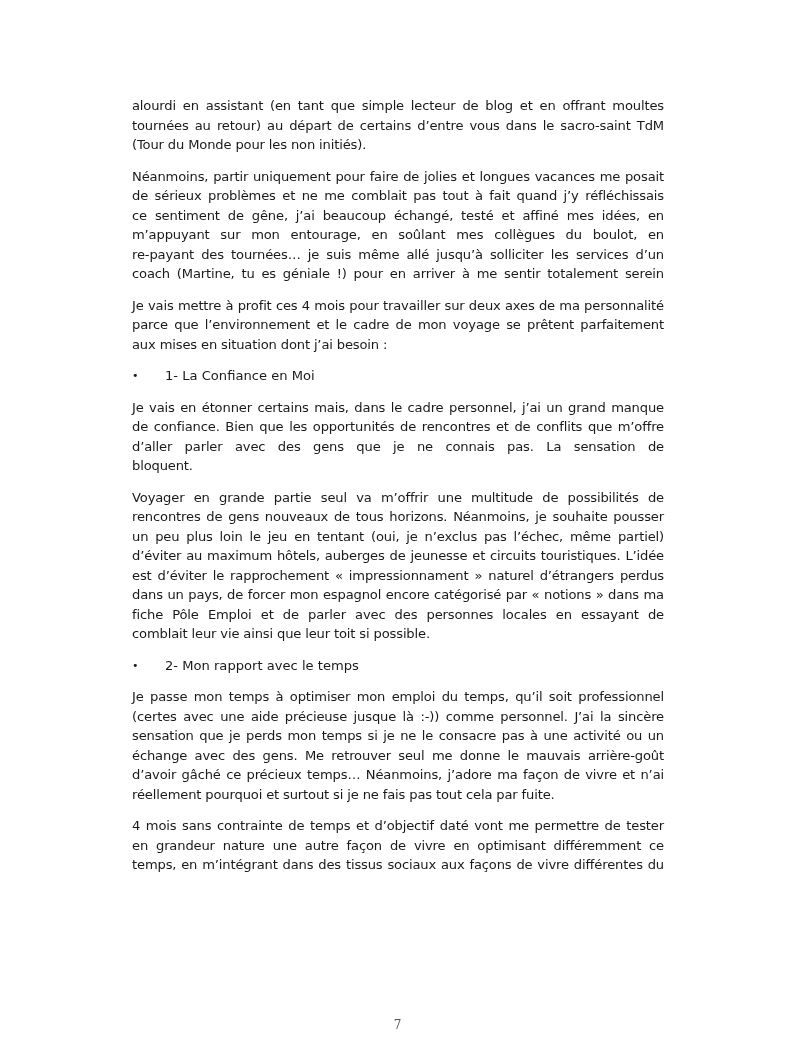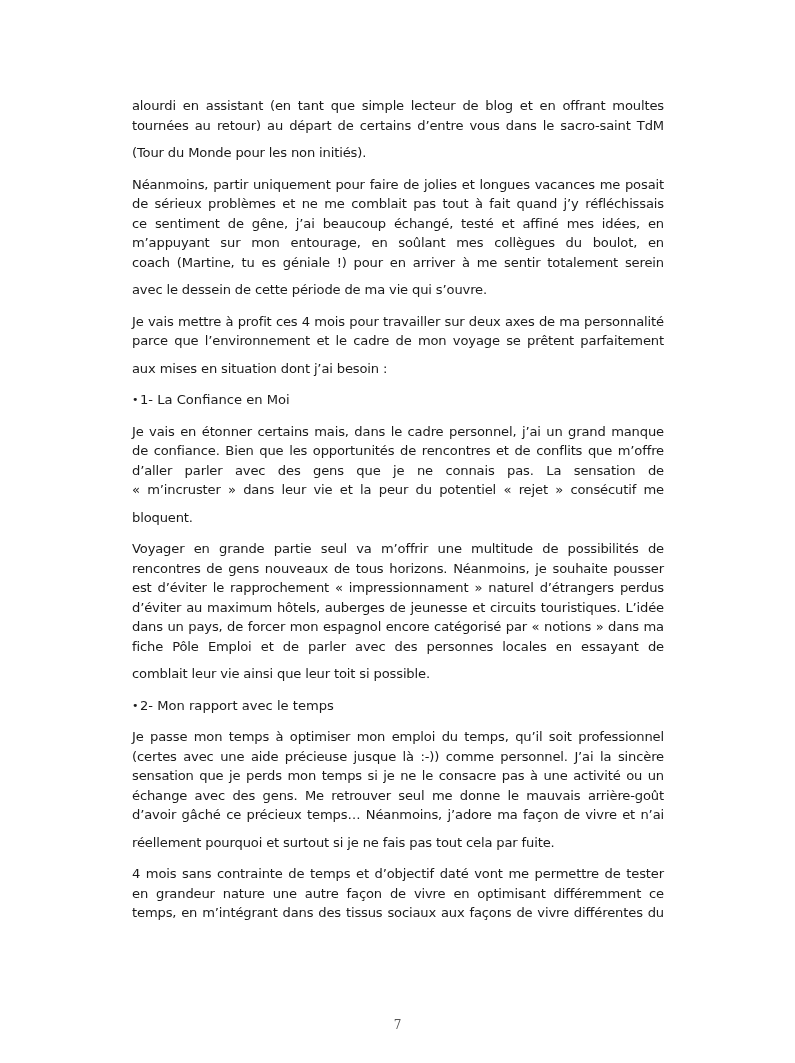--- a/index.html
+++ b/index.html
@@ -4,67 +4,67 @@
 <style>
   html, body { margin: 0; padding: 0; background: #ffffff; }
   body { width: 795px; height: 1063px; position: relative; overflow: hidden;
          font-family: "DejaVu Sans", sans-serif; color: #1a1a1a; }
   .page { position: absolute; left: 0; top: 0; width: 643px; height: 1063px; background: #fff; }
   .content { position: absolute; left: 132px; top: 96px; width: 532px; }
   .para { margin: 0 0 12px 0; }
   .line { display: block; height: 19.5px; line-height: 19.5px; font-size: 13.1px;
           white-space: nowrap; text-align: justify; text-align-last: justify;
           letter-spacing: -0.15px; }
-  .line.last { text-align-last: left; margin-top: 8px; }
+  .line.last { text-align-last: left; }
   .bullet-item { height: 19.5px; line-height: 19.5px; font-size: 13.1px; margin: 0 0 12px 0;
                  position: relative; white-space: nowrap; }
   .bullet-dot { position: absolute; left: 0; top: 0; font-size: 11px; }
-  .bullet-text { position: absolute; left: 8px; top: 0; }
+  .bullet-text { position: absolute; left: 33px; top: 0; }
   .page-number { position: absolute; left: 0; width: 795px; top: 1018px; text-align: center;
                  font-family: "DejaVu Serif", serif; font-size: 12px; color: #555; }
 </style>
 </head>
 <body>
 
 <div class="page">
   <div class="content" id="content">
       <div class="para">
         <span class="line">alourdi en assistant (en tant que simple lecteur de blog et en offrant moultes</span>
         <span class="line">tournées au retour) au départ de certains d’entre vous dans le sacro-saint TdM</span>
         <span class="line last">(Tour du Monde pour les non initiés).</span>
       </div>
       <div class="para">
         <span class="line">Néanmoins, partir uniquement pour faire de jolies et longues vacances me posait</span>
         <span class="line">de sérieux problèmes et ne me comblait pas tout à fait quand j’y réfléchissais</span>
         <span class="line">ce sentiment de gêne, j’ai beaucoup échangé, testé et affiné mes idées, en</span>
         <span class="line">m’appuyant sur mon entourage, en soûlant mes collègues du boulot, en</span>
+        <span class="line">re-payant des tournées… je suis même allé jusqu’à solliciter les services d’un</span>
         <span class="line">coach (Martine, tu es géniale !) pour en arriver à me sentir totalement serein</span>
-        <span class="line last">avec le dessein de cette période de ma vie qui s’ouvre.</span>
       </div>
       <div class="para">
         <span class="line">Je vais mettre à profit ces 4 mois pour travailler sur deux axes de ma personnalité</span>
         <span class="line">parce que l’environnement et le cadre de mon voyage se prêtent parfaitement</span>
         <span class="line last">aux mises en situation dont j’ai besoin :</span>
       </div>
       <div class="bullet-item">
         <span class="bullet-dot">•</span>
         <span class="bullet-text">1- La Confiance en Moi</span>
       </div>
       <div class="para">
         <span class="line">Je vais en étonner certains mais, dans le cadre personnel, j’ai un grand manque</span>
         <span class="line">de confiance. Bien que les opportunités de rencontres et de conflits que m’offre</span>
         <span class="line">d’aller parler avec des gens que je ne connais pas. La sensation de</span>
-        <span class="line">« m’incruster » dans leur vie et la peur du potentiel « rejet » consécutif me</span>
         <span class="line last">bloquent.</span>
       </div>
       <div class="para">
         <span class="line">Voyager en grande partie seul va m’offrir une multitude de possibilités de</span>
         <span class="line">rencontres de gens nouveaux de tous horizons. Néanmoins, je souhaite pousser</span>
+        <span class="line">un peu plus loin le jeu en tentant (oui, je n’exclus pas l’échec, même partiel)</span>
+        <span class="line">d’éviter au maximum hôtels, auberges de jeunesse et circuits touristiques. L’idée</span>
         <span class="line">est d’éviter le rapprochement « impressionnament » naturel d’étrangers perdus</span>
-        <span class="line">d’éviter au maximum hôtels, auberges de jeunesse et circuits touristiques. L’idée</span>
         <span class="line">dans un pays, de forcer mon espagnol encore catégorisé par « notions » dans ma</span>
         <span class="line">fiche Pôle Emploi et de parler avec des personnes locales en essayant de</span>
         <span class="line last">comblait leur vie ainsi que leur toit si possible.</span>
       </div>
       <div class="bullet-item">
         <span class="bullet-dot">•</span>
         <span class="bullet-text">2- Mon rapport avec le temps</span>
       </div>
       <div class="para">
         <span class="line">Je passe mon temps à optimiser mon emploi du temps, qu’il soit professionnel</span>

